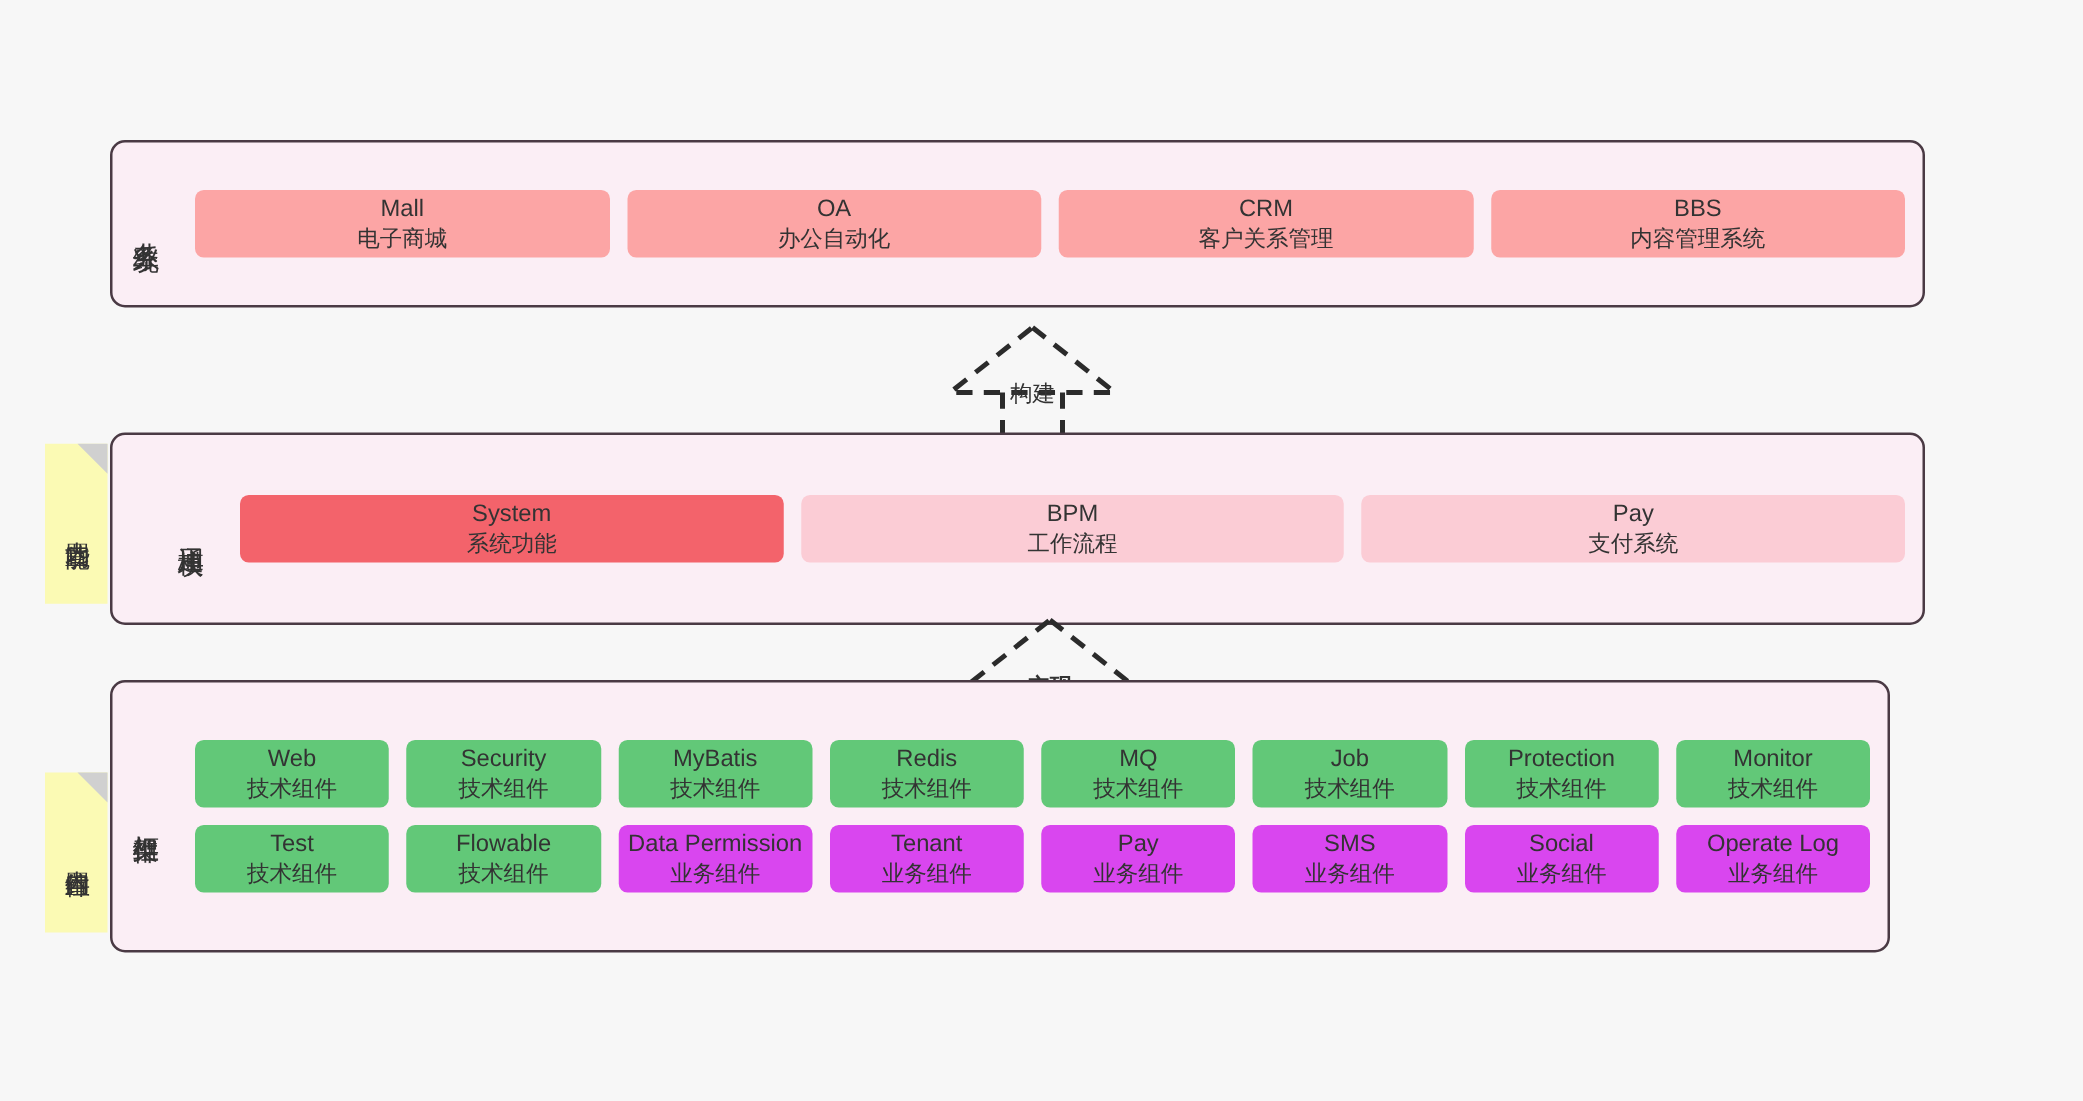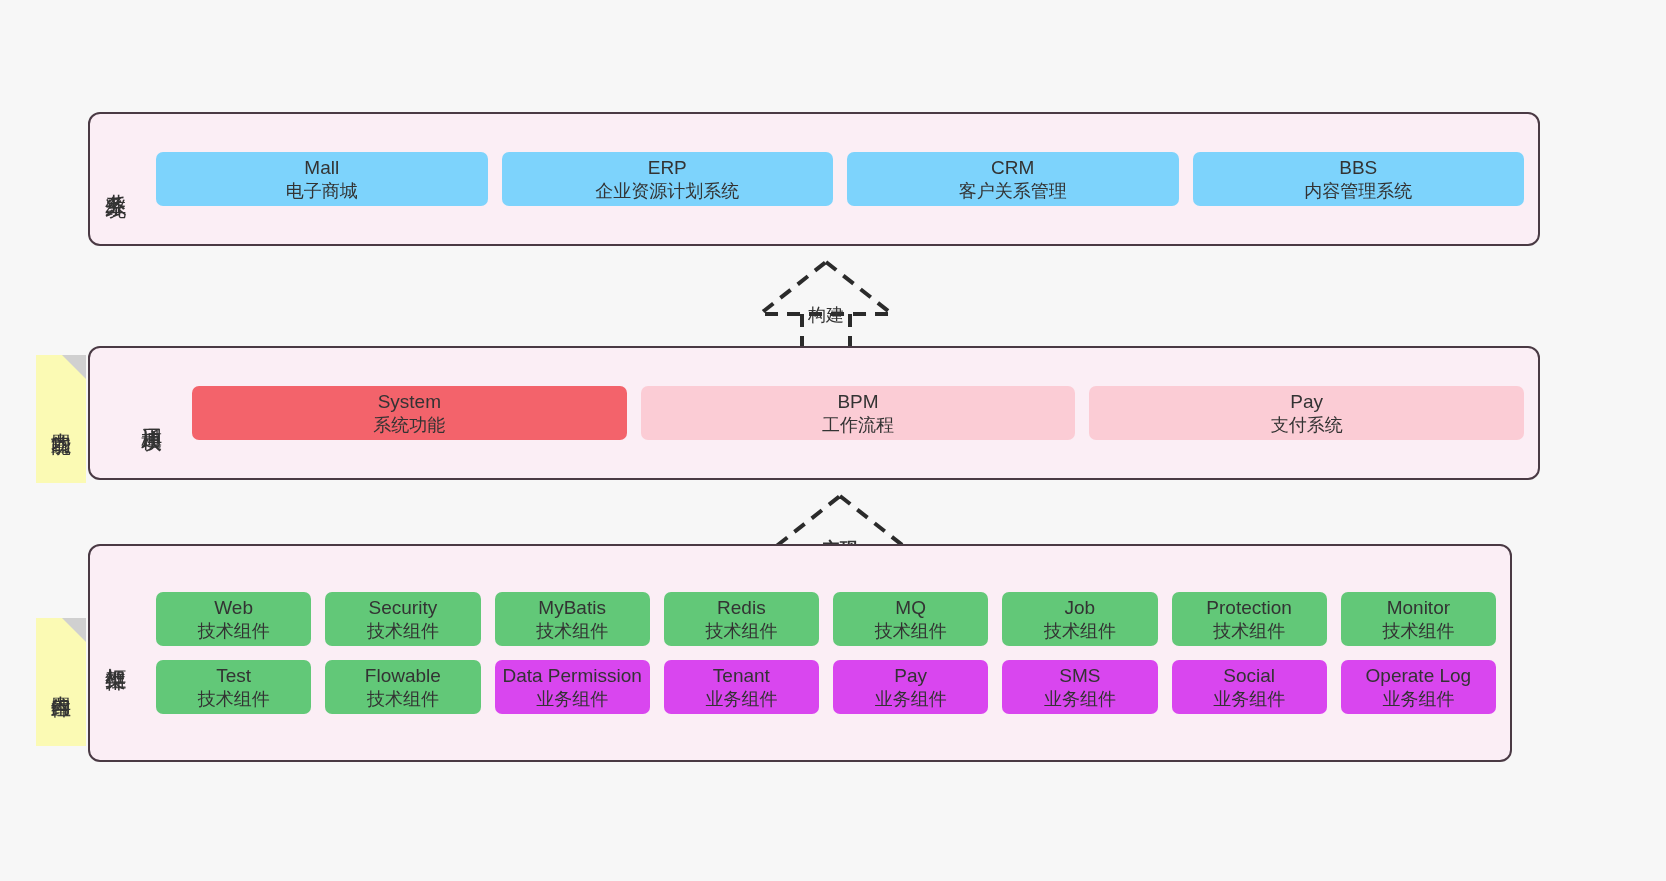--- a/index.html
+++ b/index.html
@@ -85,21 +85,21 @@
   .node .n-title {
     font-size: 19px;
     color: #333333;
     white-space: normal;
   }
   .node .n-sub {
     font-size: 18px;
     color: #333333;
   }
 
-  .node.blue        { background: #7dd3fc; text-align: center; }
+  .node.blue        { background: #fca5a5; text-align: center; }
   .node.red         { background: #f3636b; }
   .node.pink        { background: #fbccd5; }
   .node.green       { background: #62c878; }
   .node.lightgreen  { background: #d946ef; align-items: center; }
 
   
   .note {
     position: absolute;
     background: #fbfab4;
     box-sizing: border-box;
@@ -147,25 +147,25 @@
   <div class="layer" id="layer-business" style="left:88px; top:112px; width:1452px; height:134px;">
     <div class="layer-label">业务系统</div>
     <div class="layer-body">
       <div class="row">
 
         <div class="node blue">
           <span class="n-title">Mall</span>
           <span class="n-sub">电子商城</span>
         </div>
 
-
         <div class="node blue">
-          <span class="n-title">ERP</span>
-          <span class="n-sub">企业资源计划系统</span>
-        </div>
+          <span class="n-title">OA</span>
+          <span class="n-sub">办公自动化</span>
+        </div>
+
 
         <div class="node blue">
           <span class="n-title">CRM</span>
           <span class="n-sub">客户关系管理</span>
         </div>
 
 
         <div class="node blue">
           <span class="n-title">BBS</span>
           <span class="n-sub">内容管理系统</span>
@@ -183,21 +183,21 @@
       <path d="M 46 56 L 46 92 M 94 56 L 94 92" fill="none" stroke="#2b2b2b" stroke-width="4" stroke-dasharray="13 9"></path>
     </svg>
     <div class="conn-label" style="left:52px; top:45px;">构建</div>
   </div>
 
   <div class="note" id="note-builtin-function" style="left:36px; top:355px; width:50px; height:128px;">
     <span class="fold"></span>
     <span>内置功能</span>
   </div>
 
-  <div class="layer" id="layer-modules" style="left:88px; top:346px; width:1452px; height:134px;padding-left:36px;">
+  <div class="layer" id="layer-modules" style="left:88px; top:346px; width:1452px; height:154px;padding-left:36px;">
     <div class="layer-label">通用模块</div>
     <div class="layer-body">
       <div class="row">
 
         <div class="node red">
           <span class="n-title">System</span>
           <span class="n-sub">系统功能</span>
         </div>
 
 

